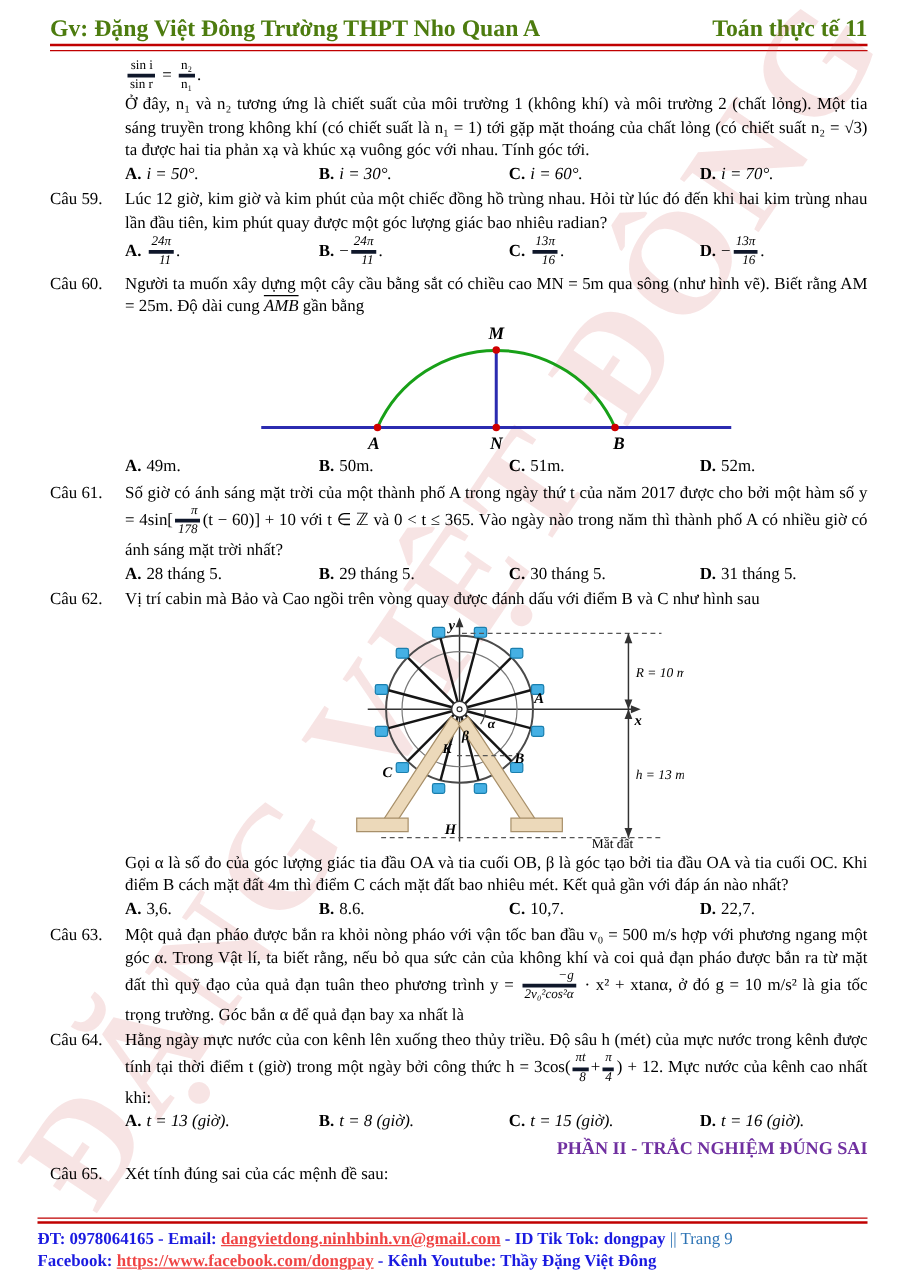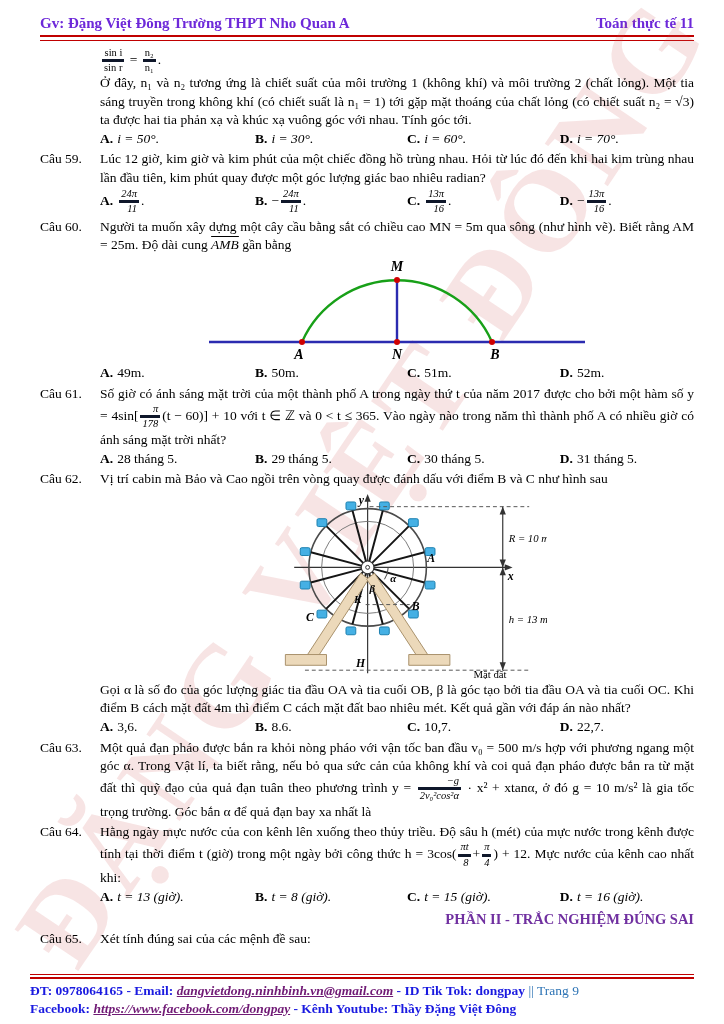--- a/index.html
+++ b/index.html
@@ -1,40 +1,40 @@
 <!DOCTYPE html>
 <html><head>
 <meta charset="utf-8">
 <style>
   html,body{margin:0;padding:0;background:#fff;}
   .page{position:relative;width:724px;height:1024px;background:#fff;overflow:hidden;
         box-sizing:border-box;padding:14px 30px 0 40px;
         font-family:"Liberation Serif",serif;font-size:13.5px;line-height:18.3px;color:#000;}
-  .hdr{display:flex;justify-content:space-between;font-weight:bold;color:#6d28d9;font-size:15px;line-height:19px;align-items:center;}
+  .hdr{display:flex;justify-content:space-between;font-weight:bold;color:#4d7c0f;font-size:19px;line-height:19px;align-items:center;}
   .rule{border-top:2.5px solid #c00000;border-bottom:1.5px solid #c00000;height:2.5px;margin-top:2px;}
   .content{position:relative;z-index:1;margin-top:5px;}
   .q{display:flex;margin-top:2px;}
   .qlabel{flex:0 0 60px;font-weight:normal;}
   .qbody{flex:1;text-align:justify;}
   .opts{display:grid;grid-template-columns:26.1% 25.6% 25.7% 22.6%;margin-top:1px;}
   .opt{white-space:nowrap;}
   .ol{font-weight:bold;margin-right:4px;}
   .ov{}
   .itv{font-style:italic;}
   .frac{display:inline-block;vertical-align:middle;text-align:right;font-size:10.5px;line-height:1.18;margin:0 2px;}
   .frac .fn{display:block;padding:0 2px;}
   .frac .fd{display:block;border-top:3px solid #0f172a;padding:0 2px;}
   .eqline{margin-top:1px;}
   .arc{font-style:italic;text-decoration:overline;}
   .fig{display:block;margin:2px auto;}
   .part2{color:#7030a0;font-weight:bold;font-size:14.5px;margin-top:3px;text-align:right;}
   .ftr{position:absolute;left:30px;right:30px;bottom:7px;z-index:3;background:#fff;}
   .frule{border-top:1.5px solid #c00000;border-bottom:2.5px solid #c00000;height:2.5px;margin-bottom:3px;}
   .fline{color:#1a1ae0;font-weight:bold;font-size:13.5px;line-height:17.5px;}
-  .flink{color:#701a75;text-decoration:underline;cursor:pointer;font-style:italic;}
+  .flink{color:#ef4444;text-decoration:underline;cursor:pointer;}
   .fpage{color:#2e74b5;font-weight:normal;}
   .watermark{position:absolute;left:50%;top:47%;transform:translate(-50%,-50%) rotate(-56deg);
              font-size:116px;font-weight:bold;letter-spacing:8px;white-space:nowrap;
              color:rgba(205,88,88,0.16);z-index:0;pointer-events:none;font-family:"Liberation Serif",serif;}
   svg text{font-family:"Liberation Serif",serif;}
   .svglbl{font-style:italic;font-weight:bold;}
 </style>
 </head>
 <body>
 

